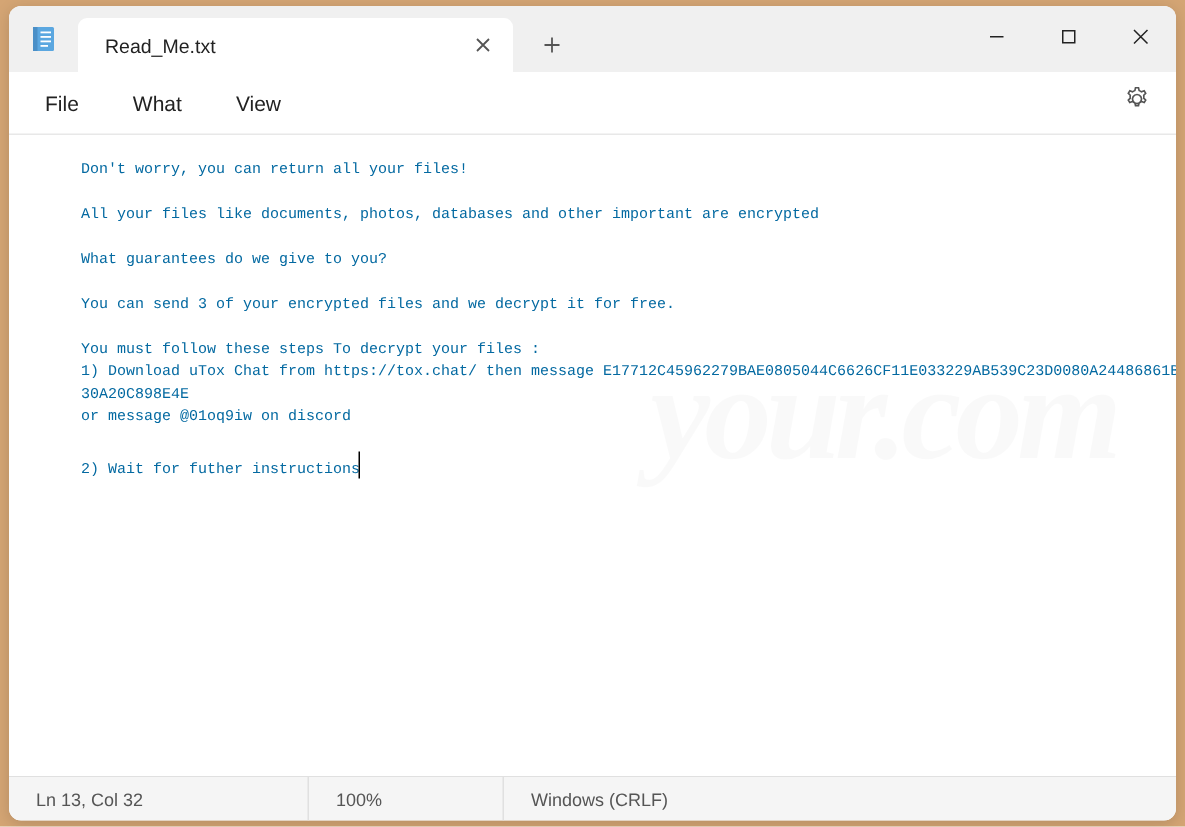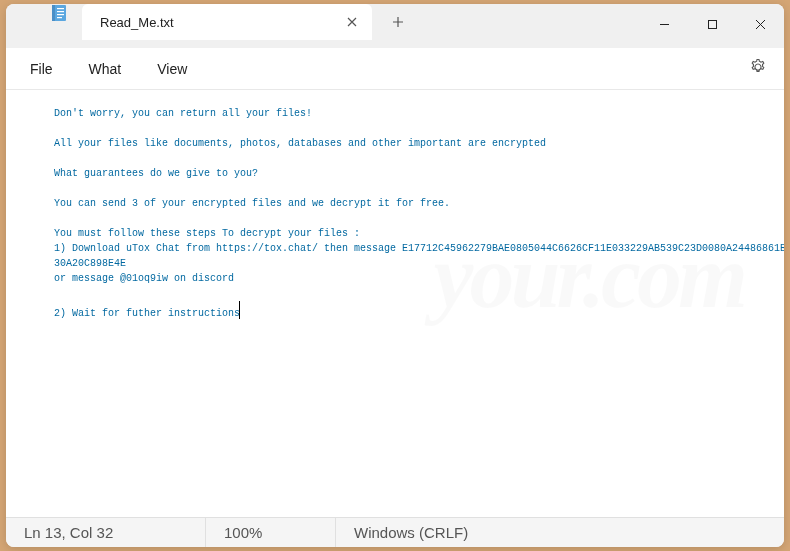--- a/index.html
+++ b/index.html
@@ -24,24 +24,23 @@
       background: #f9f9f9;
       border-radius: 8px;
       box-shadow: 0 2px 10px rgba(0,0,0,0.15);
       display: flex;
       flex-direction: column;
       overflow: hidden;
     }
     .titlebar {
       height: 44px;
       display: flex;
-      align-items: flex-start;
+      align-items: flex-end;
       background: #f0f0f0;
       position: relative;
-      padding-left: 30px;
     }
     .app-icon {
       width: 18px;
       height: 18px;
       margin-left: 14px;
       margin-bottom: 13px;
       flex-shrink: 0;
     }
     .tab {
       background: #ffffff;
@@ -146,21 +145,21 @@
       resize: none;
       position: relative;
       margin-left: 28px;
     }
     .statusbar {
       height: 30px;
       background: #f5f5f5;
       border-top: 1px solid #e0e0e0;
       display: flex;
       align-items: center;
-      font-size: 15px;
+      font-size: 12px;
       color: #555;
     }
     .status-cell {
       padding: 0 18px;
       height: 100%;
       display: flex;
       align-items: center;
       border-right: 1px solid #e0e0e0;
     }
     .status-cell:first-child {

